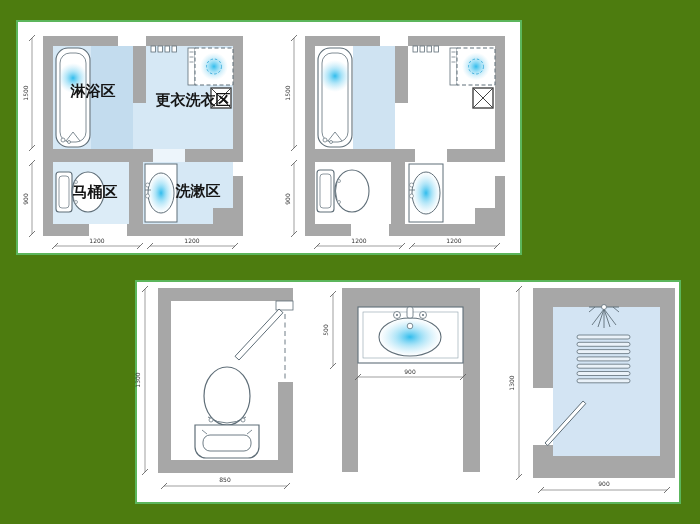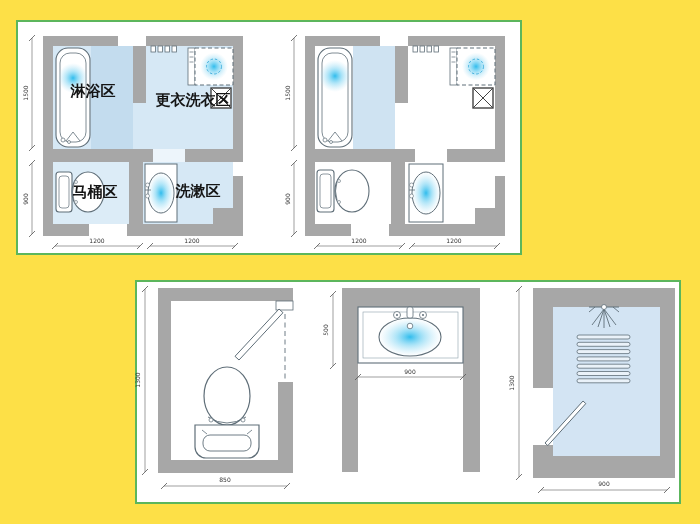--- a/index.html
+++ b/index.html
@@ -1,16 +1,16 @@
 <!DOCTYPE html>
 <html><head>
 <meta charset="utf-8">
 <style>
   html,body{margin:0;padding:0;background:#ffffff;}
-  .stage{position:relative;width:700px;height:524px;background:#fde047;overflow:hidden;
+  .stage{position:relative;width:700px;height:524px;background:#4d7c0f;overflow:hidden;
          font-family:"DejaVu Sans",sans-serif;}
   .panel{position:absolute;border:2px solid #5cb65c;background:#ffffff;box-sizing:border-box;}
   .panel-top{left:16px;top:20px;width:506px;height:235px;}
   .panel-bottom{left:135px;top:280px;width:546px;height:224px;}
   .plan{position:absolute;}
   .plan-a{left:20px;top:30px;}
   .plan-b{left:282px;top:30px;}
   .plan-c{left:130px;top:284px;}
   .plan-d{left:316px;top:284px;}
   .plan-e{left:503px;top:284px;}

